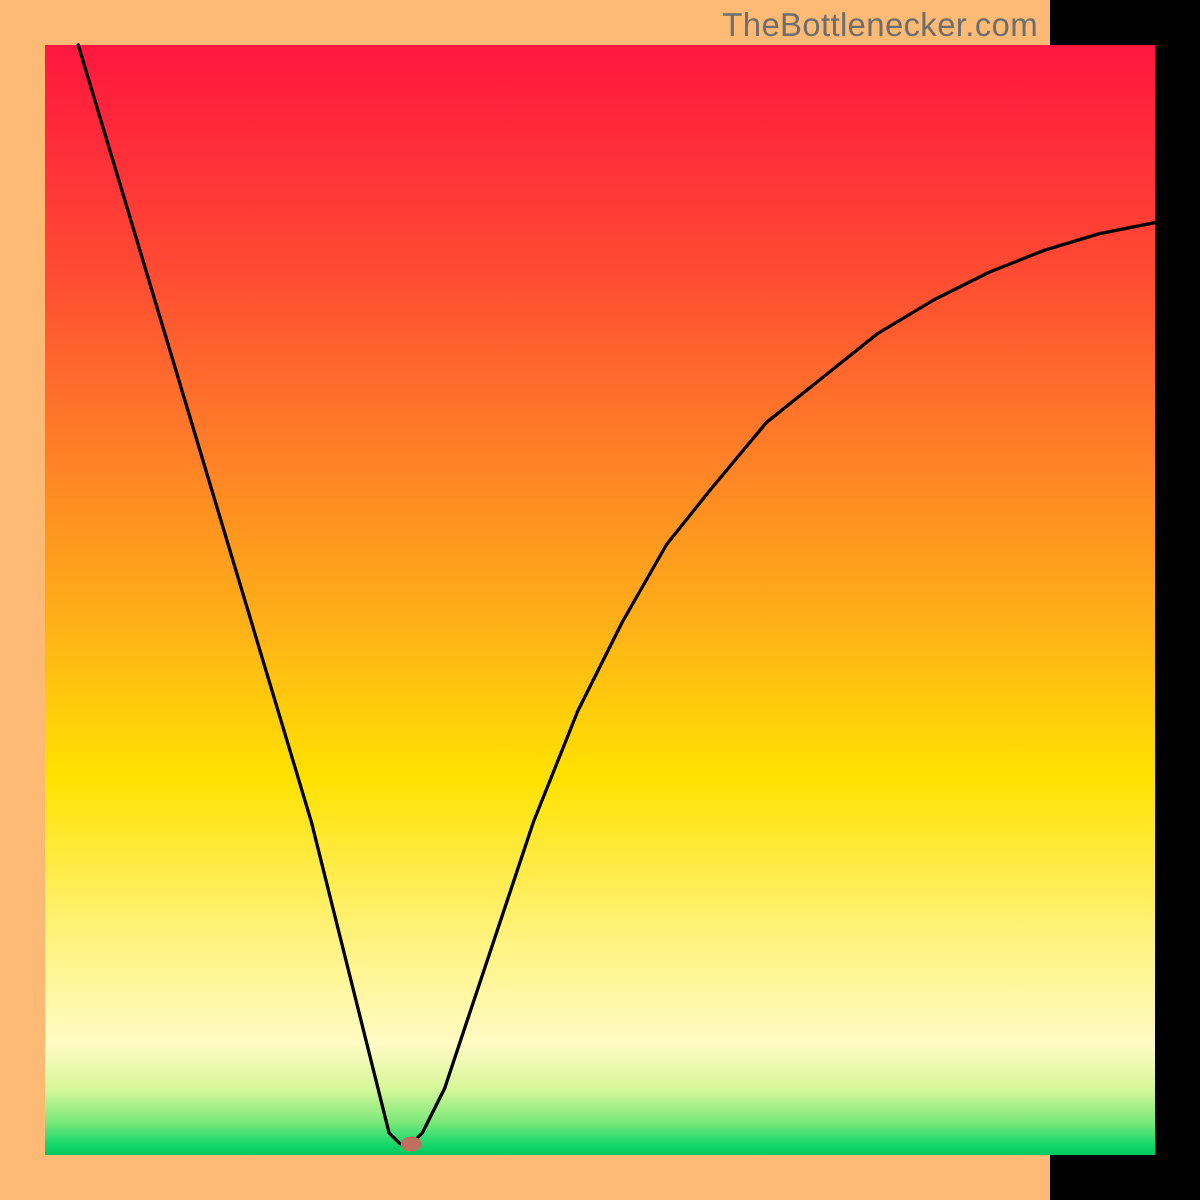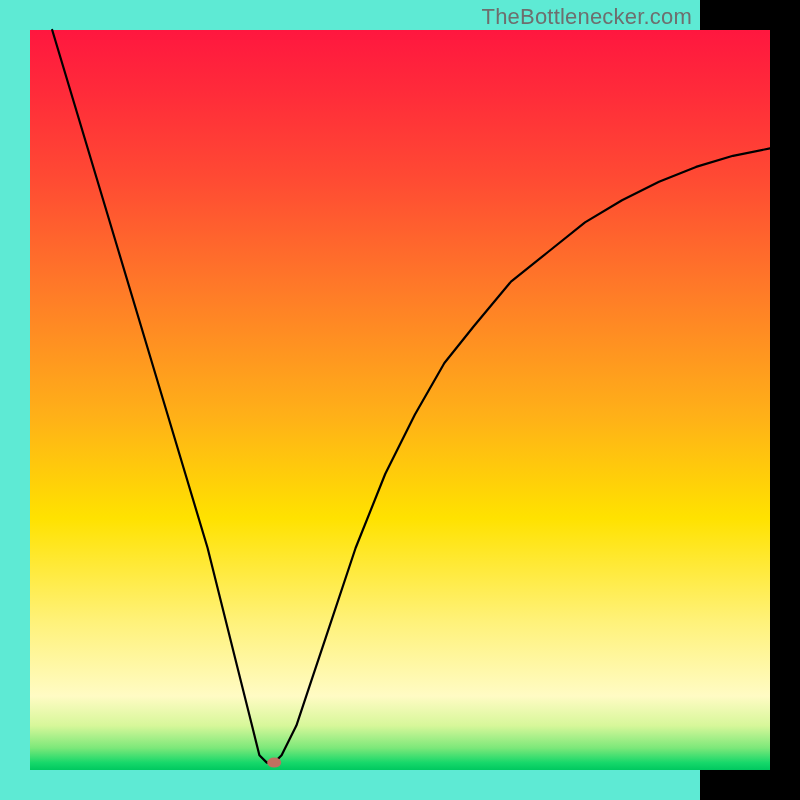--- a/index.html
+++ b/index.html
@@ -8,21 +8,21 @@
     width: 800px;
     height: 800px;
     background: #000;
     font-family: Arial, Helvetica, sans-serif;
     overflow: hidden;
   }
   .frame {
     position: relative;
     width: 700px;
     height: 800px;
-    background: #5eead4;
+    background: #fdba74;
   }
   .plot {
     position: absolute;
     left: 30px;
     top: 30px;
     width: 740px;
     height: 740px;
     
     background: linear-gradient(
       to bottom,

